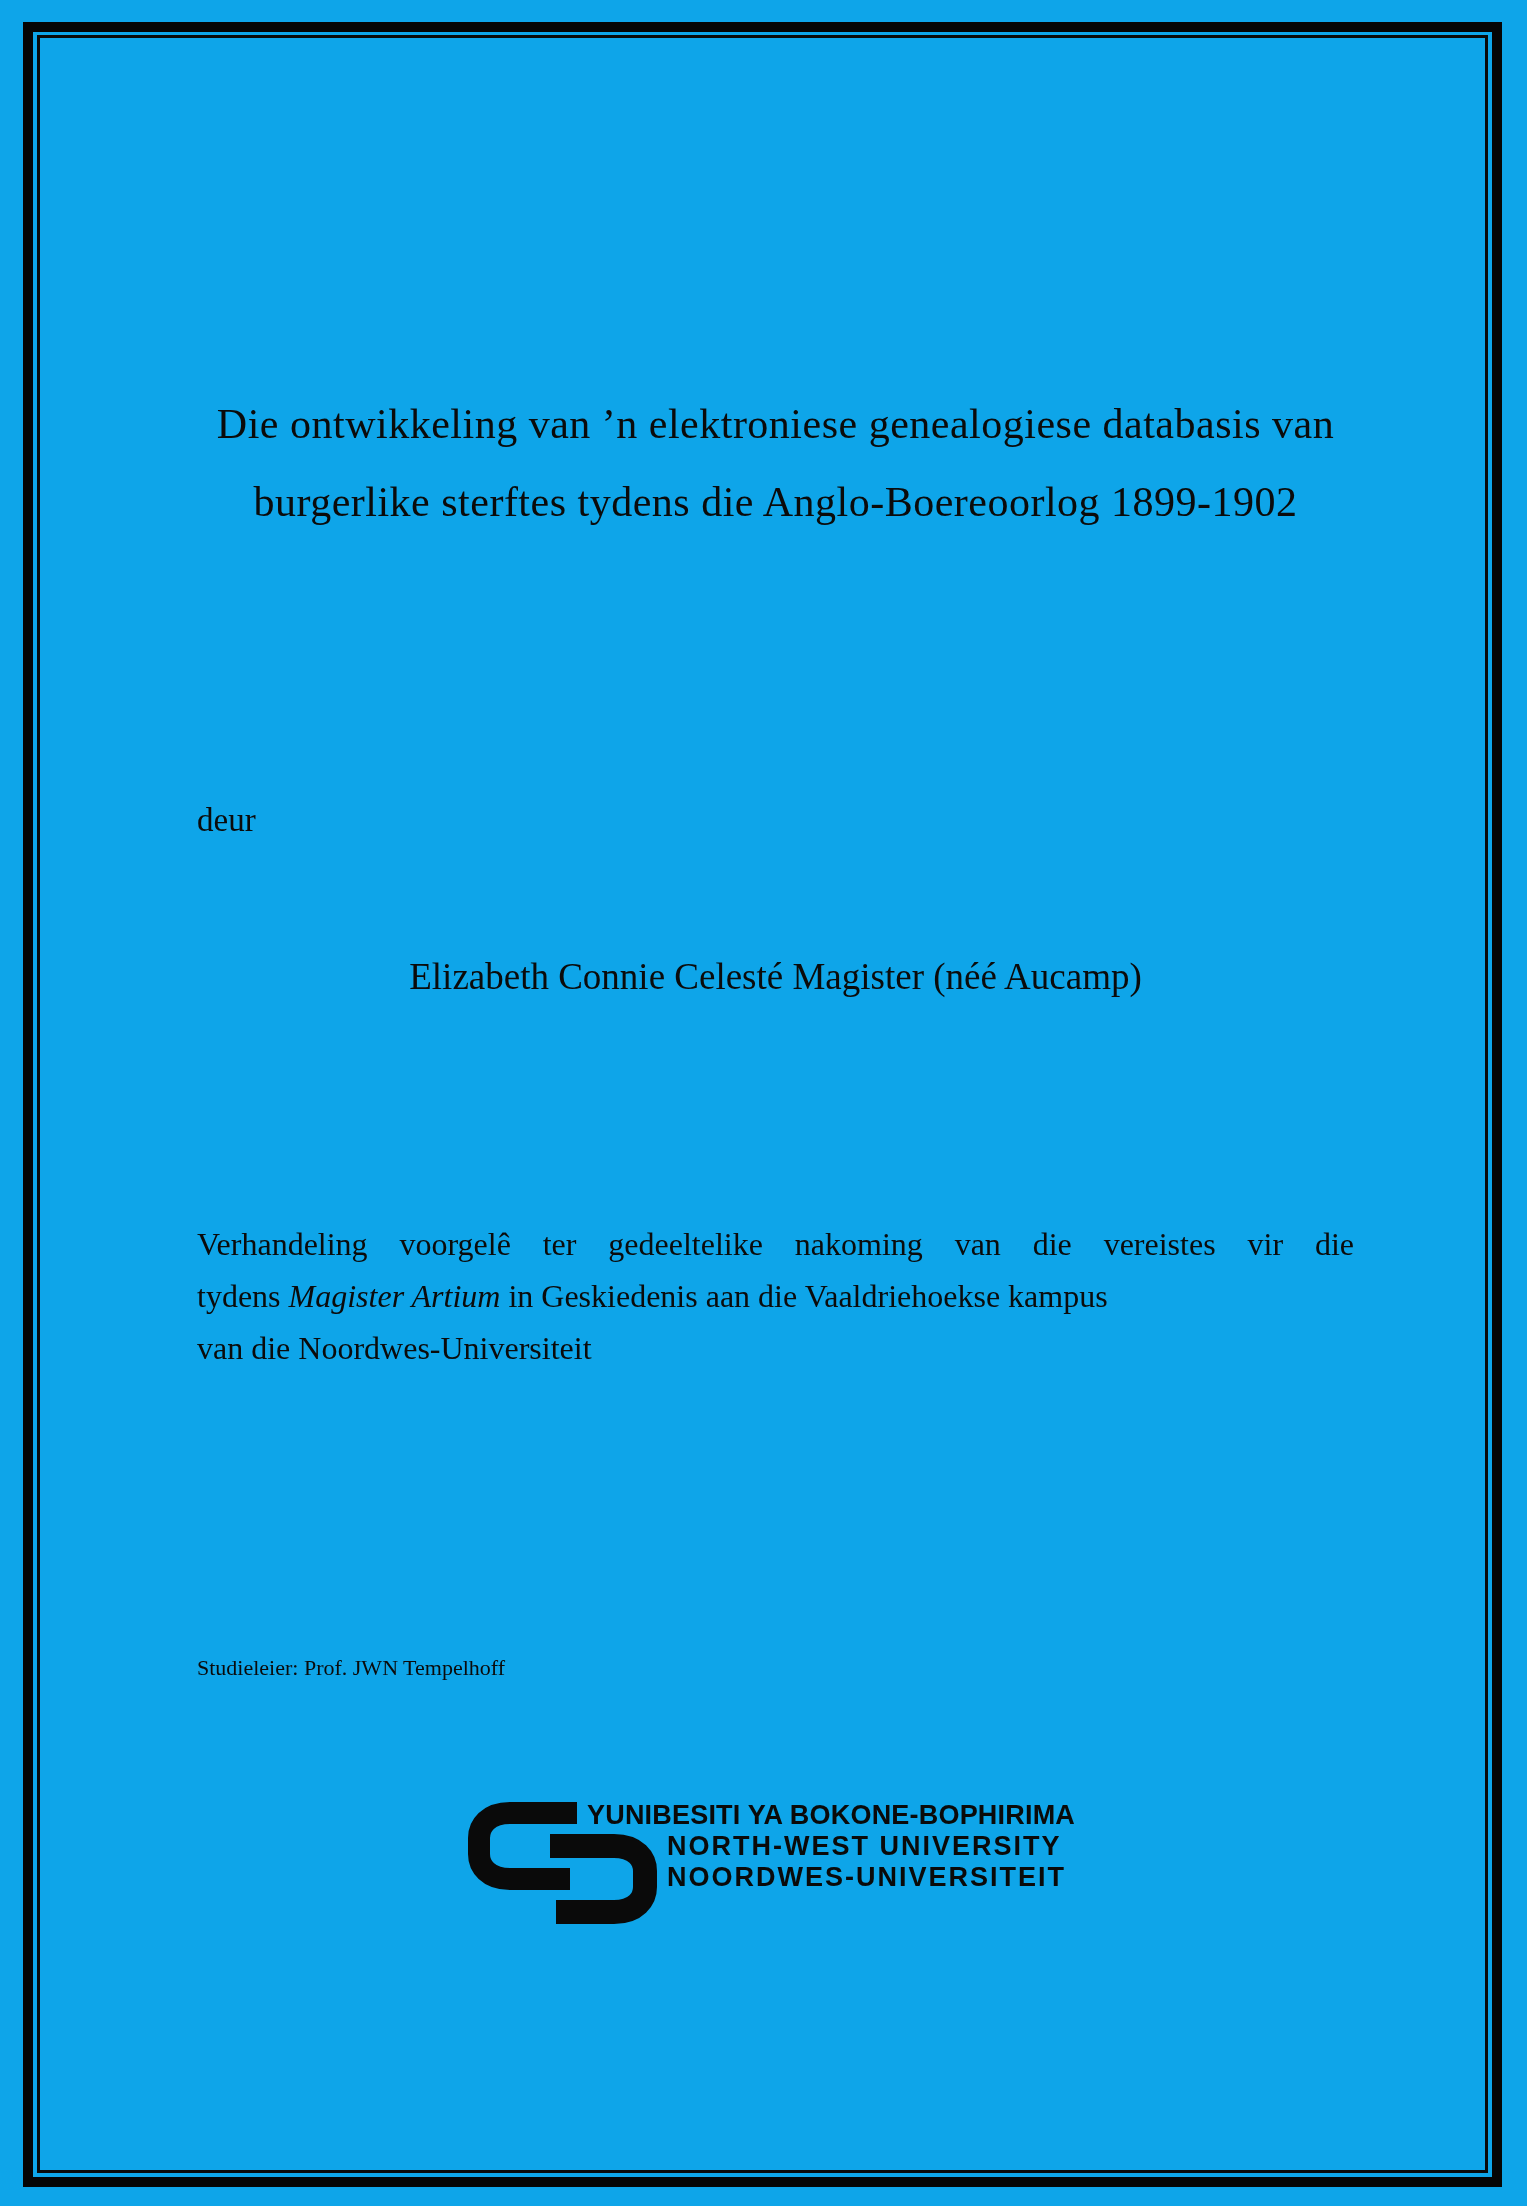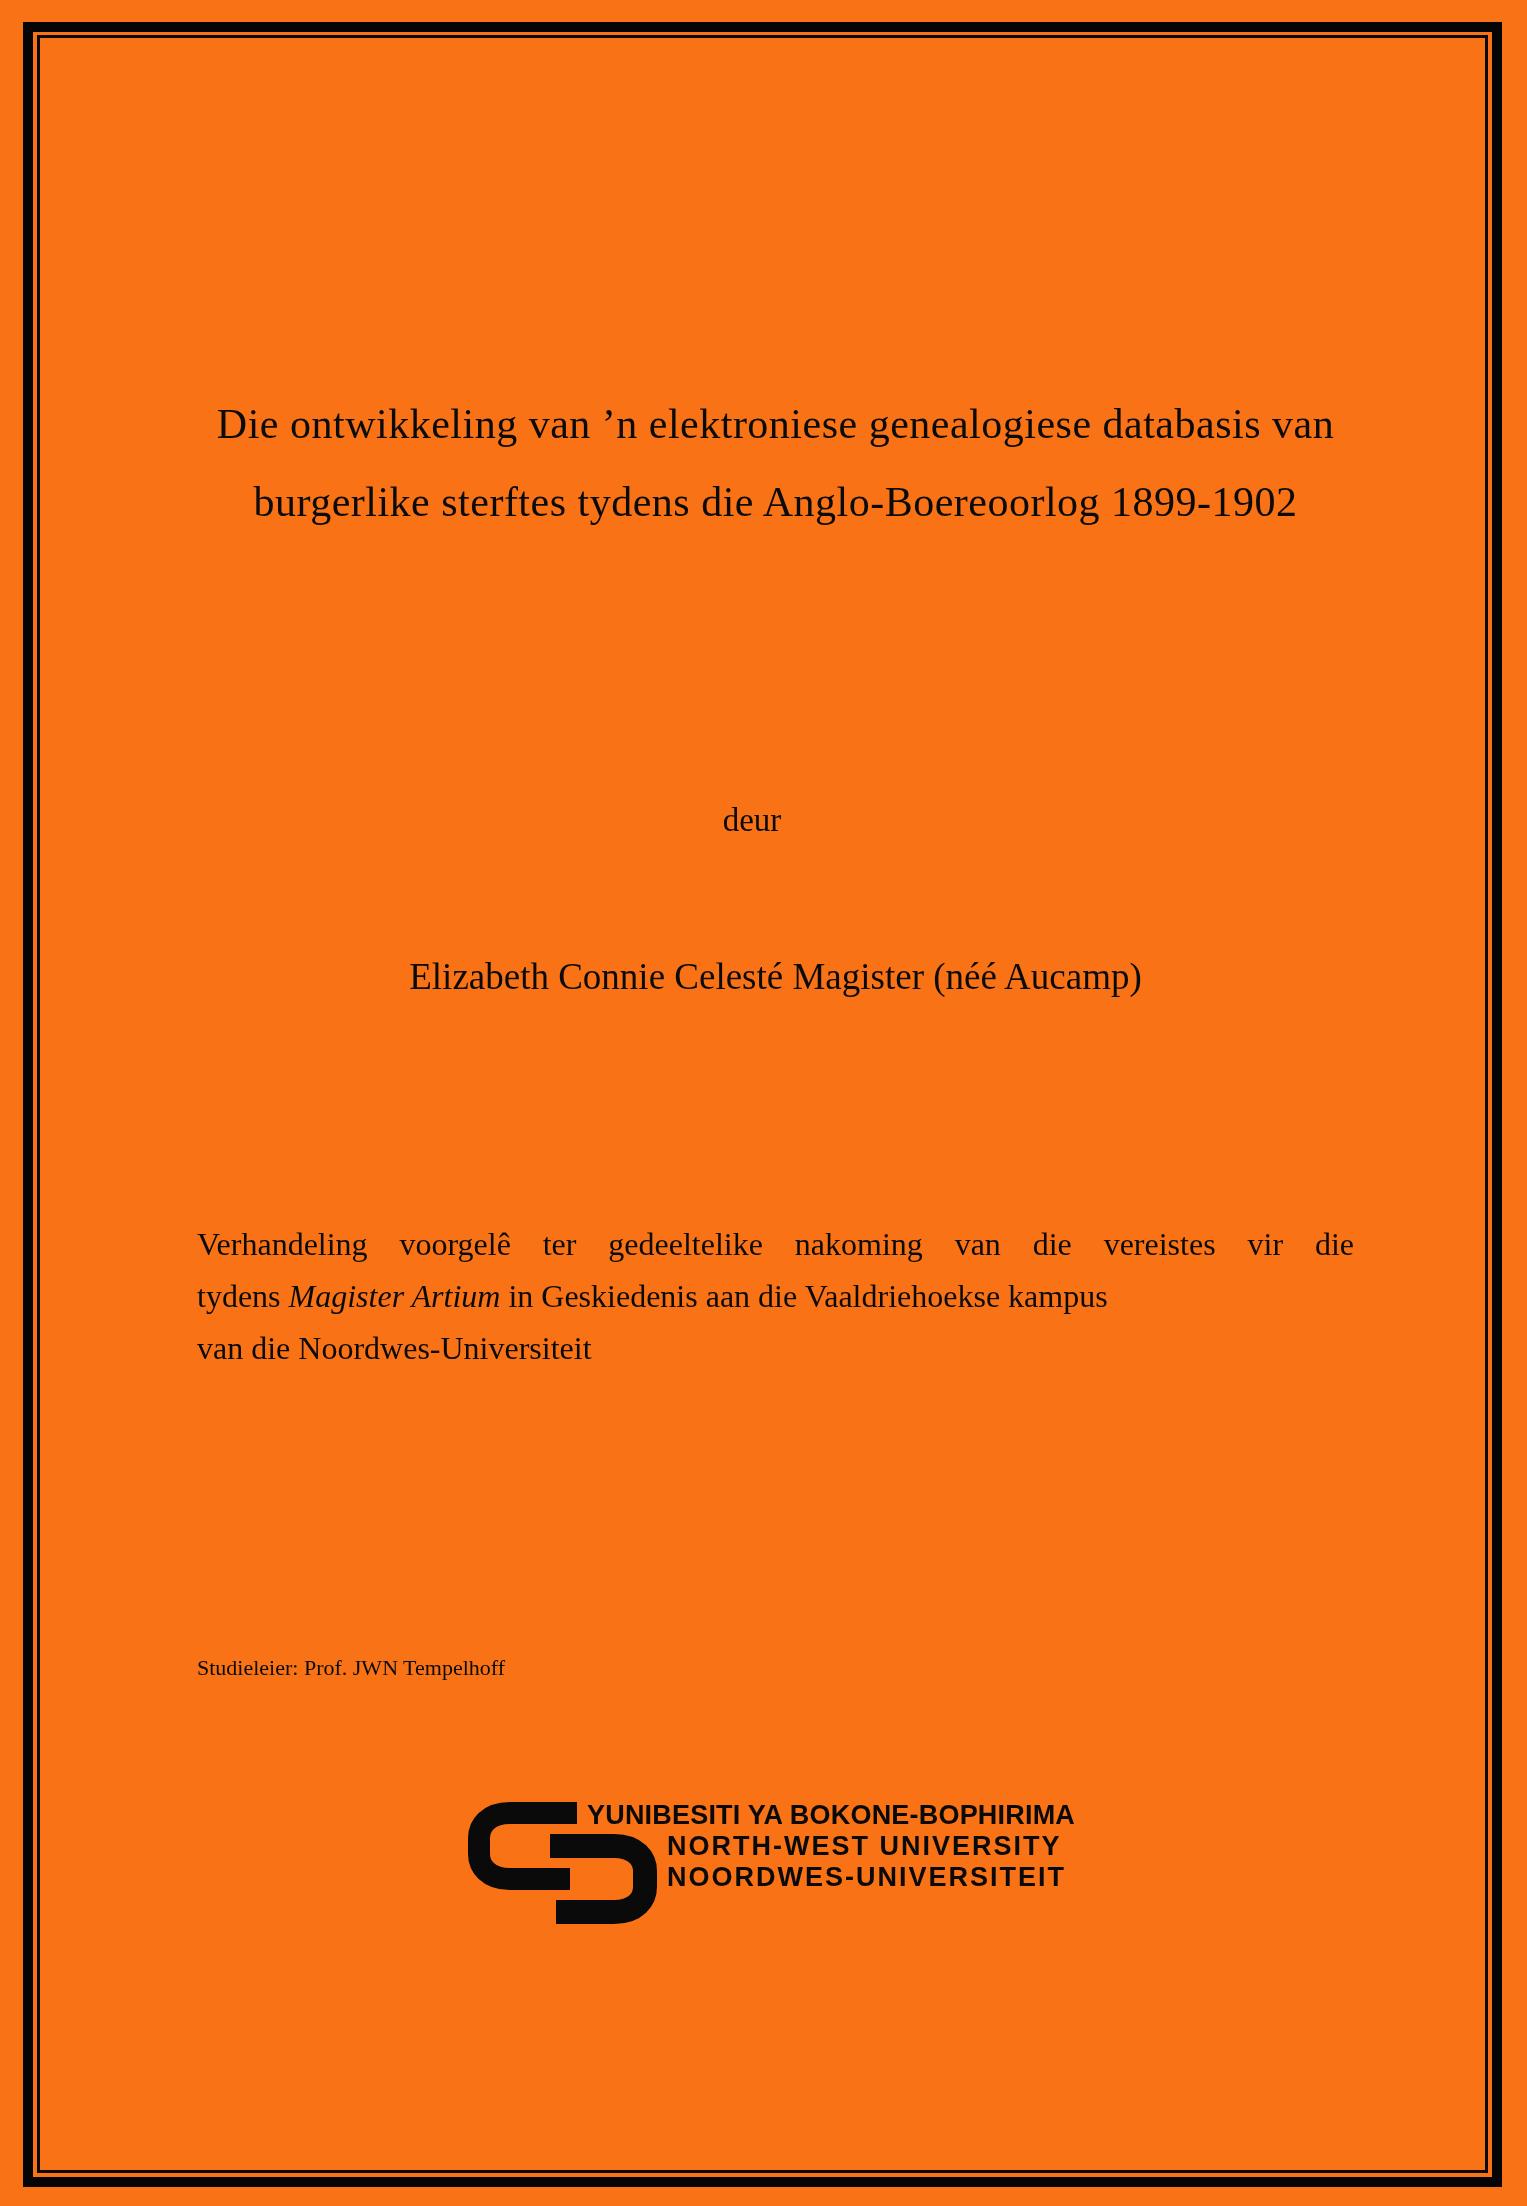--- a/index.html
+++ b/index.html
@@ -9,21 +9,21 @@
     width: 1527px;
     height: 2206px;
     overflow: hidden;
     font-family: "Liberation Serif", serif;
     color: #0b0b0b;
   }
   .scan-page {
     position: relative;
     width: 1527px;
     height: 2206px;
-    background: #f97316;
+    background: #0ea5e9;
   }
   
   .border-outer {
     position: absolute;
     left: 23px; top: 22px; right: 25px; bottom: 19px;
     border: 10px solid #050505;
     pointer-events: none;
   }
   .border-inner {
     position: absolute;
@@ -36,21 +36,20 @@
     left: 197px; top: 385px; width: 1157px;
     text-align: center;
     font-size: 42px;
     line-height: 78px;
     letter-spacing: 0.5px;
     white-space: nowrap;
   }
   .byline {
     position: absolute;
     left: 197px; top: 800px; width: 1110px;
-    text-align: center;
     font-size: 33px;
     line-height: 40px;
   }
   .author {
     position: absolute;
     left: 197px; top: 955px; width: 1157px;
     text-align: center;
     font-size: 37px;
     line-height: 44px;
     white-space: nowrap;

